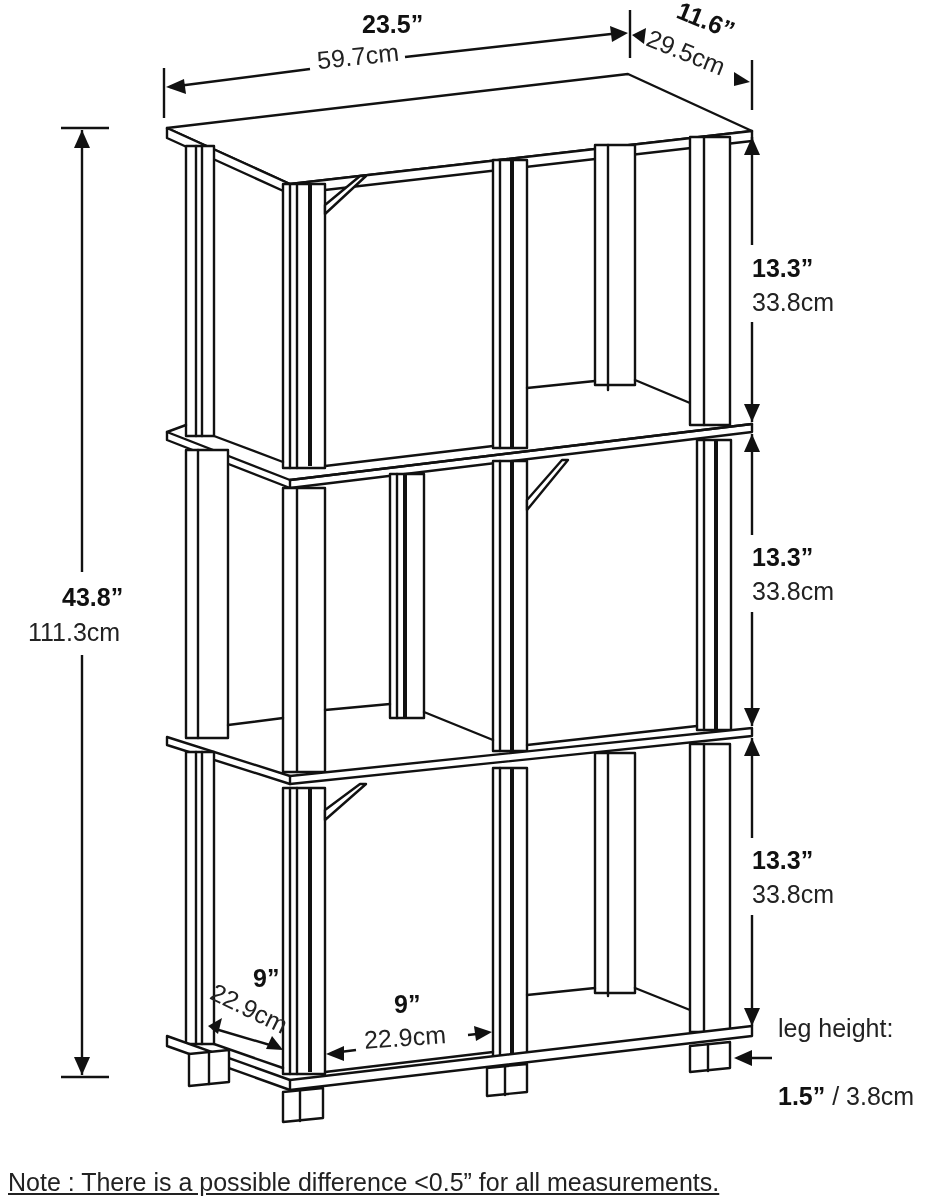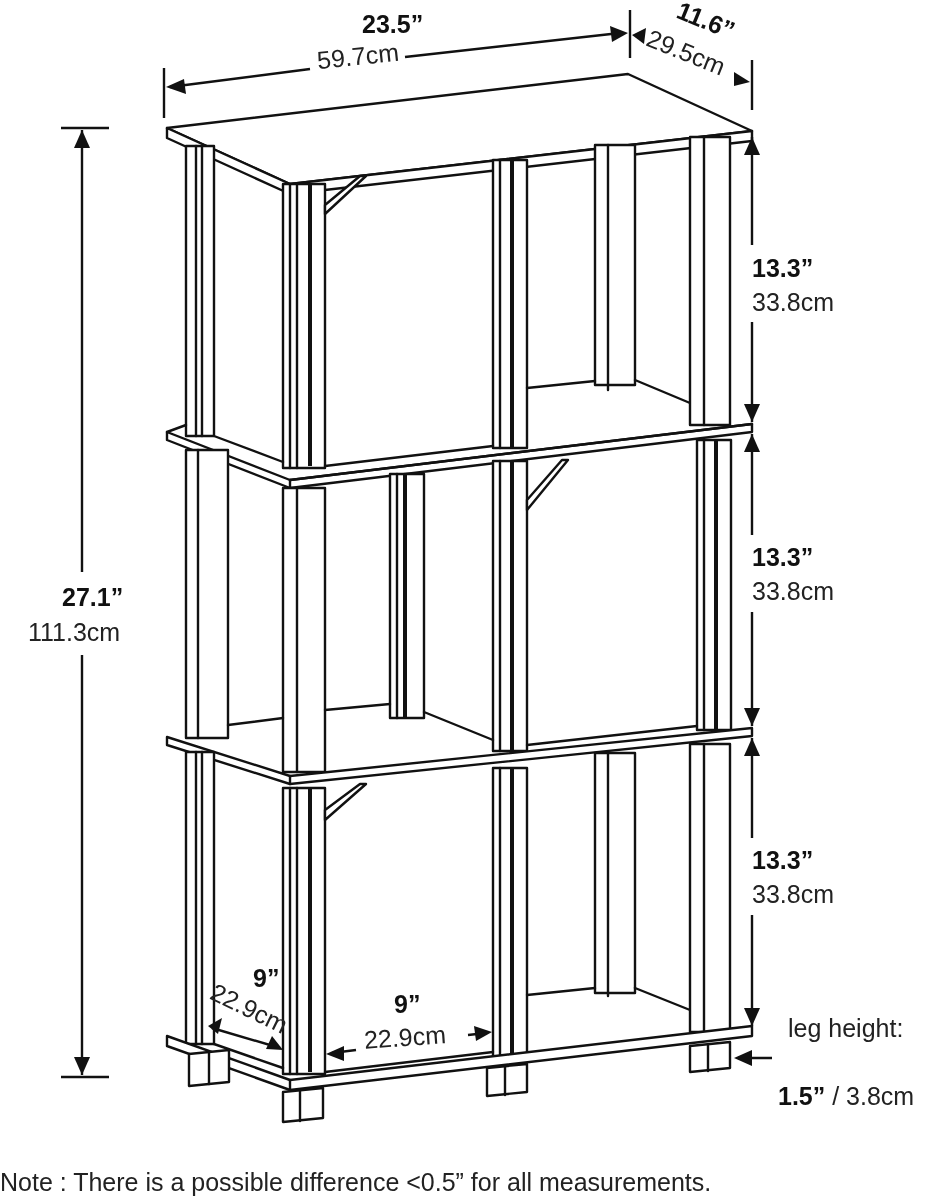--- a/index.html
+++ b/index.html
@@ -188,34 +188,34 @@
     <polygon class="arrow" points="492,1032 474,1026 476,1041"></polygon>
   </g>
 </svg>
 
 <div class="lbl big" style="left:362px; top:12px;text-align:right;">23.5”</div>
 <div class="lbl sm" style="left:317px; top:44px; transform:rotate(-6deg);">59.7cm</div>
 
 <div class="lbl big" style="left:676px; top:8px; transform:rotate(22deg);">11.6”</div>
 <div class="lbl sm" style="left:645px; top:40px; transform:rotate(22deg);">29.5cm</div>
 
-<div class="lbl big" style="left:62px; top:585px;">27.1”</div>
+<div class="lbl big" style="left:62px; top:585px;">43.8”</div>
 <div class="lbl sm" style="left:28px; top:620px;">111.3cm</div>
 
 <div class="lbl big" style="left:752px; top:256px;">13.3”</div>
 <div class="lbl sm" style="left:752px; top:290px;">33.8cm</div>
 
 <div class="lbl big" style="left:752px; top:545px;">13.3”</div>
 <div class="lbl sm" style="left:752px; top:579px;">33.8cm</div>
 
 <div class="lbl big" style="left:752px; top:848px;">13.3”</div>
 <div class="lbl sm" style="left:752px; top:882px;">33.8cm</div>
 
 <div class="lbl big" style="left:253px; top:966px;">9”</div>
 <div class="lbl sm" style="left:208px; top:996px; transform:rotate(26deg);">22.9cm</div>
 
 <div class="lbl big" style="left:394px; top:992px;">9”</div>
 <div class="lbl sm" style="left:364px; top:1025px; transform:rotate(-4deg);">22.9cm</div>
 
-<div class="lbl sm" style="left:778px; top:1016px;margin-left:10px;">leg height:</div>
+<div class="lbl sm" style="left:778px; top:1016px;">leg height:</div>
 <div class="lbl" style="left:778px; top:1084px; font-size:25px;"><span class="big">1.5”</span><span class="sm" style="white-space:pre;"> / </span><span class="sm">3.8cm</span></div>
 
-<div class="lbl note" style="left:0px; top:1170px;">Note : There is a possible difference &lt;0.5” for all measurements.</div>
+<div class="lbl note" style="left:8px; top:1170px;text-decoration:underline;">Note : There is a possible difference &lt;0.5” for all measurements.</div>
 
 </body></html>

